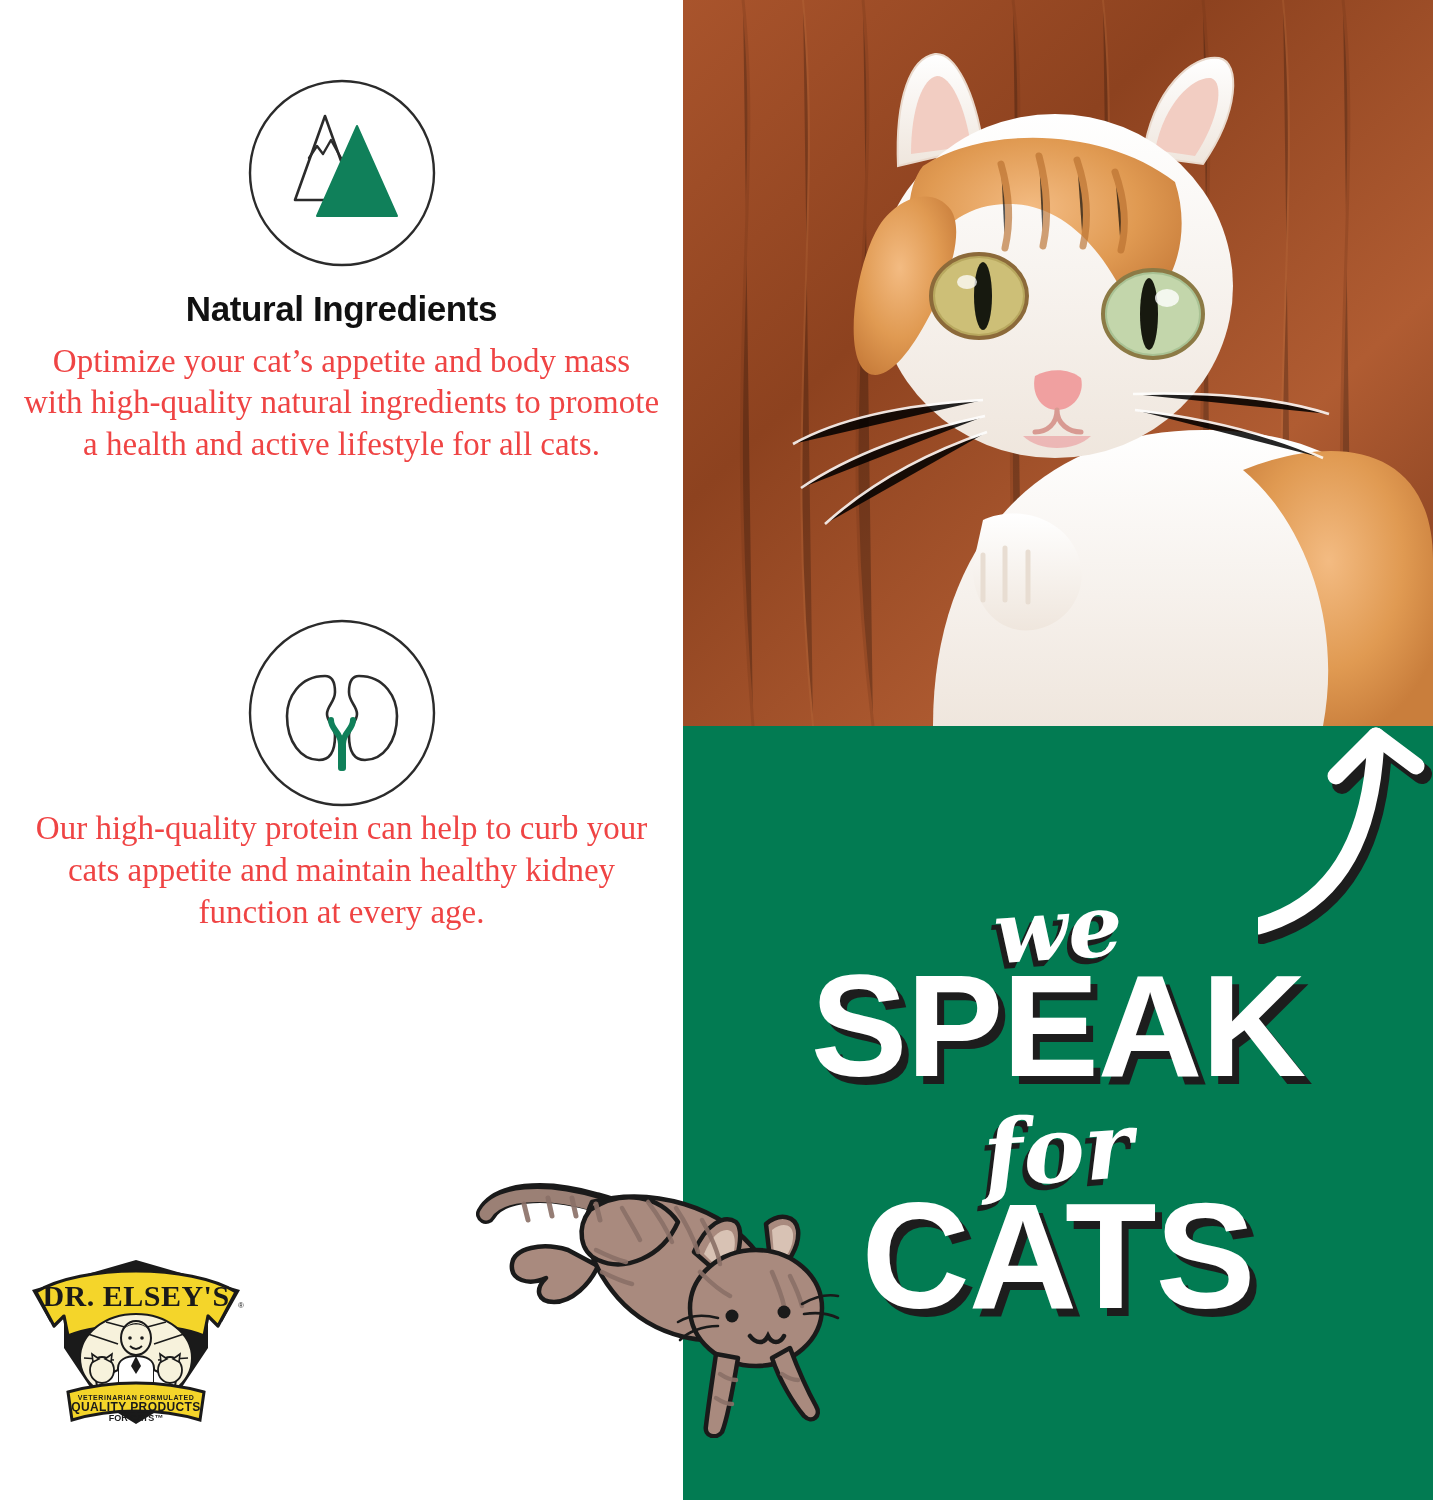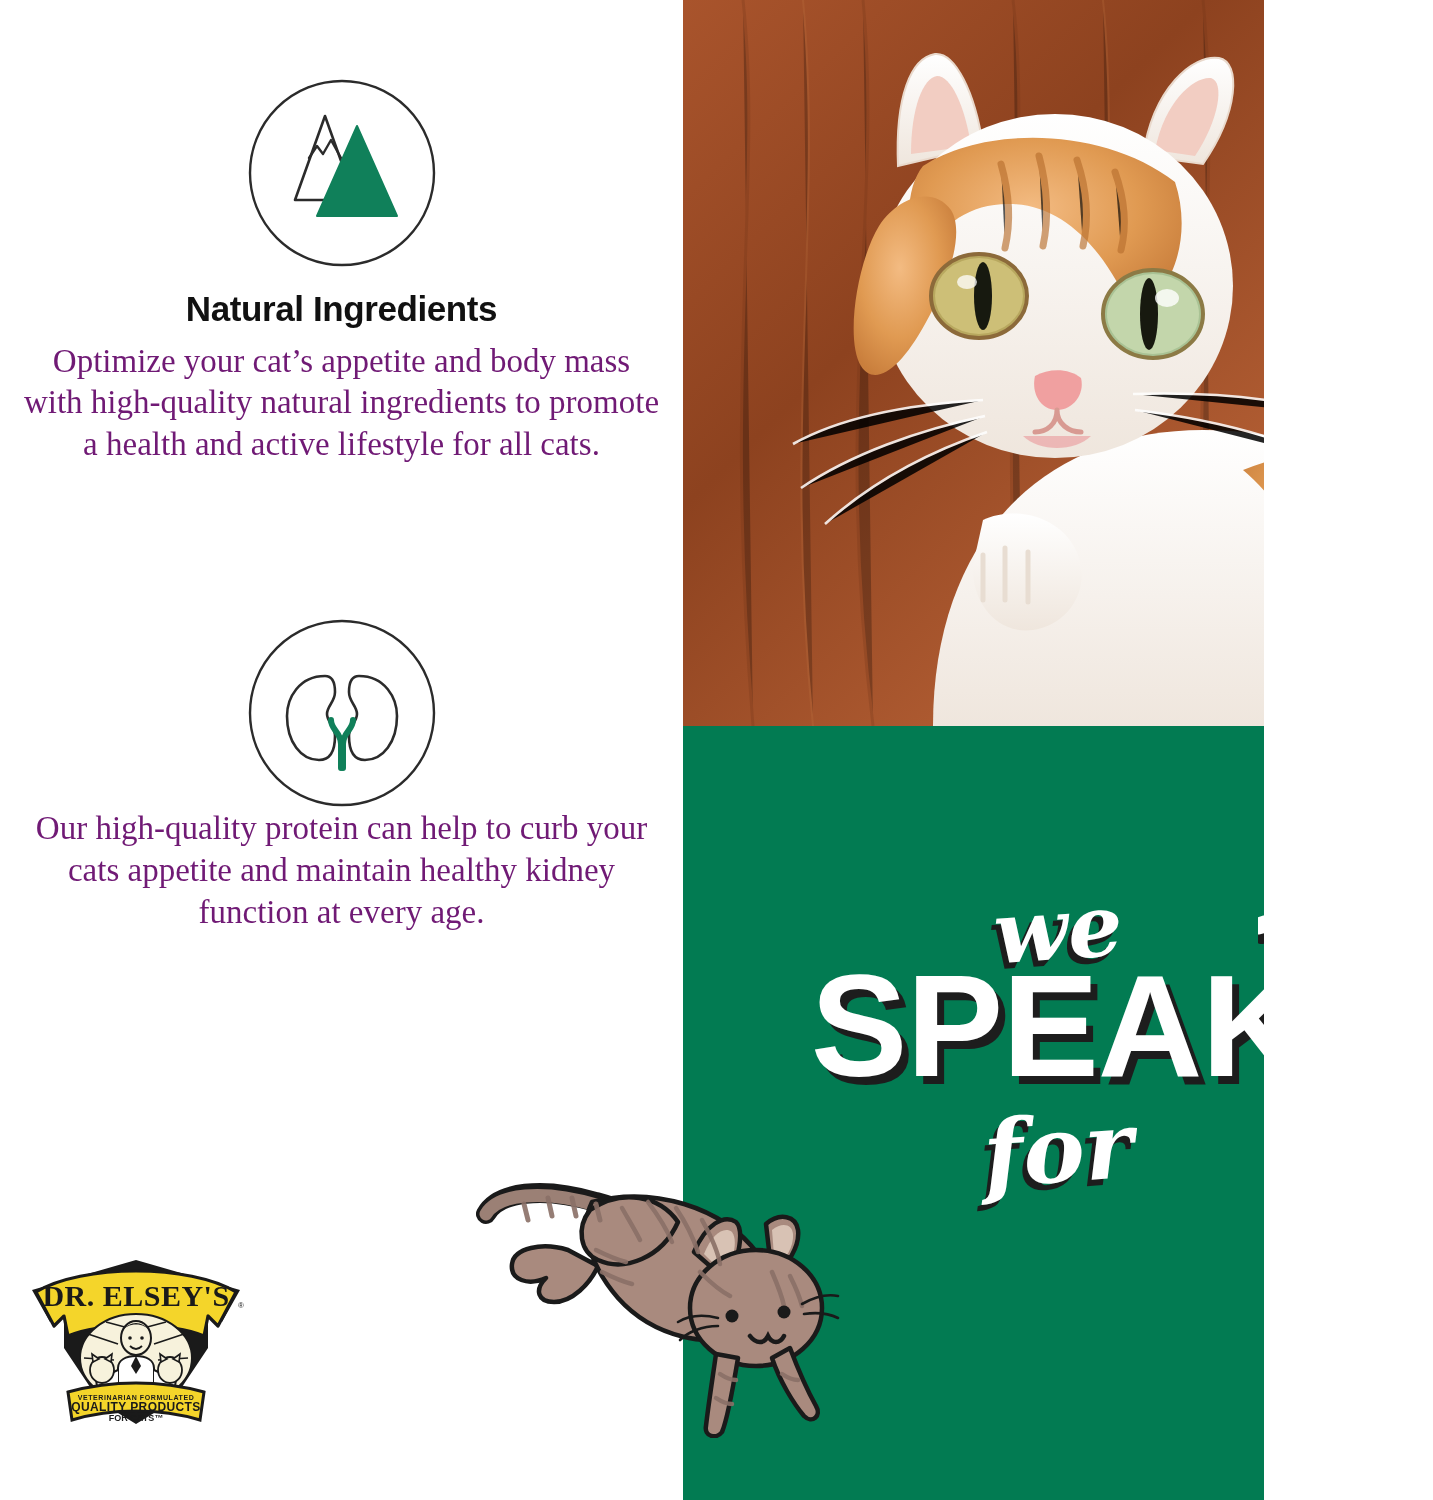--- a/index.html
+++ b/index.html
@@ -1,37 +1,37 @@
 <!DOCTYPE html>
 <html><head>
 <meta charset="utf-8">
 <style>
   html,body{margin:0;padding:0;background:#fff;}
   body{width:1433px;height:1500px;overflow:hidden;
        font-family:"Liberation Sans",sans-serif;}
-  .stage{position:relative;width:1264px;height:1500px;background:#ffffff;overflow:hidden;}
+  .stage{position:relative;width:1433px;height:1500px;background:#ffffff;overflow:hidden;}
 
   
   .left-col{position:absolute;left:0;top:0;width:683px;height:1500px;background:#ffffff;}
 
   .feature{position:absolute;left:0;width:683px;text-align:center;}
   .feature-1{top:78px;}
   .feature-2{top:618px;}
 
   .icon-wrap{width:683px;display:flex;justify-content:center;align-items:center;}
   .icon-circle{width:190px;height:190px;}
 
   .feature-title{
     font-family:"Liberation Sans",sans-serif;
     font-weight:bold;font-size:35px;color:#111111;
     letter-spacing:-0.4px;margin:22px 0 12px 0;line-height:1.1;
   }
   .feature-body{
     font-family:"Liberation Serif","DejaVu Serif",serif;
-    font-size:33px;color:#701a75;line-height:1.27;
+    font-size:33px;color:#ef4444;line-height:1.27;
     margin:0 auto;width:640px;
   }
 
   
   .logo{position:absolute;left:22px;top:1252px;width:228px;height:180px;}
 
   
   .right-col{position:absolute;left:683px;top:0;width:750px;height:1500px;}
 
   .photo{position:absolute;left:0;top:0;width:750px;height:726px;overflow:hidden;
@@ -240,20 +240,21 @@
       <svg class="arrow" viewBox="0 0 190 280">
         <path d="M4 268 C70 250 120 196 124 78" fill="none" stroke="#1d1d1d" stroke-width="20" stroke-linecap="round"></path>
         <path d="M84 118 L124 78 L164 108" fill="none" stroke="#1d1d1d" stroke-width="20" stroke-linecap="round" stroke-linejoin="round"></path>
         <path d="M0 260 C66 242 114 188 118 70" fill="none" stroke="#ffffff" stroke-width="17" stroke-linecap="round"></path>
         <path d="M78 110 L118 70 L158 100" fill="none" stroke="#ffffff" stroke-width="17" stroke-linecap="round" stroke-linejoin="round"></path>
       </svg>
 
       <div class="hl-line script hl-we">we</div>
       <div class="hl-line block  hl-speak">SPEAK</div>
       <div class="hl-line script hl-for">for</div>
+      <div class="hl-line block  hl-cats">CATS</div>
     </div>
   </div>
 
   <svg class="cartoon-cat" viewBox="0 0 380 270">
     <g stroke="#1a1a1a" stroke-width="4.5" stroke-linejoin="round" stroke-linecap="round">
 
       <path d="M14 46 C26 24 70 18 124 34 C154 42 172 52 182 62" fill="none" stroke="#1a1a1a" stroke-width="20"></path>
       <path d="M14 46 C26 26 70 21 124 37 C152 45 170 54 180 63" fill="none" stroke="#9b8075" stroke-width="13"></path>
 
       <path d="M96 82 C70 74 42 80 40 96 C38 112 56 118 74 110 C62 122 66 134 82 134 C100 134 118 116 126 98 Z" fill="#a98a7e"></path>

